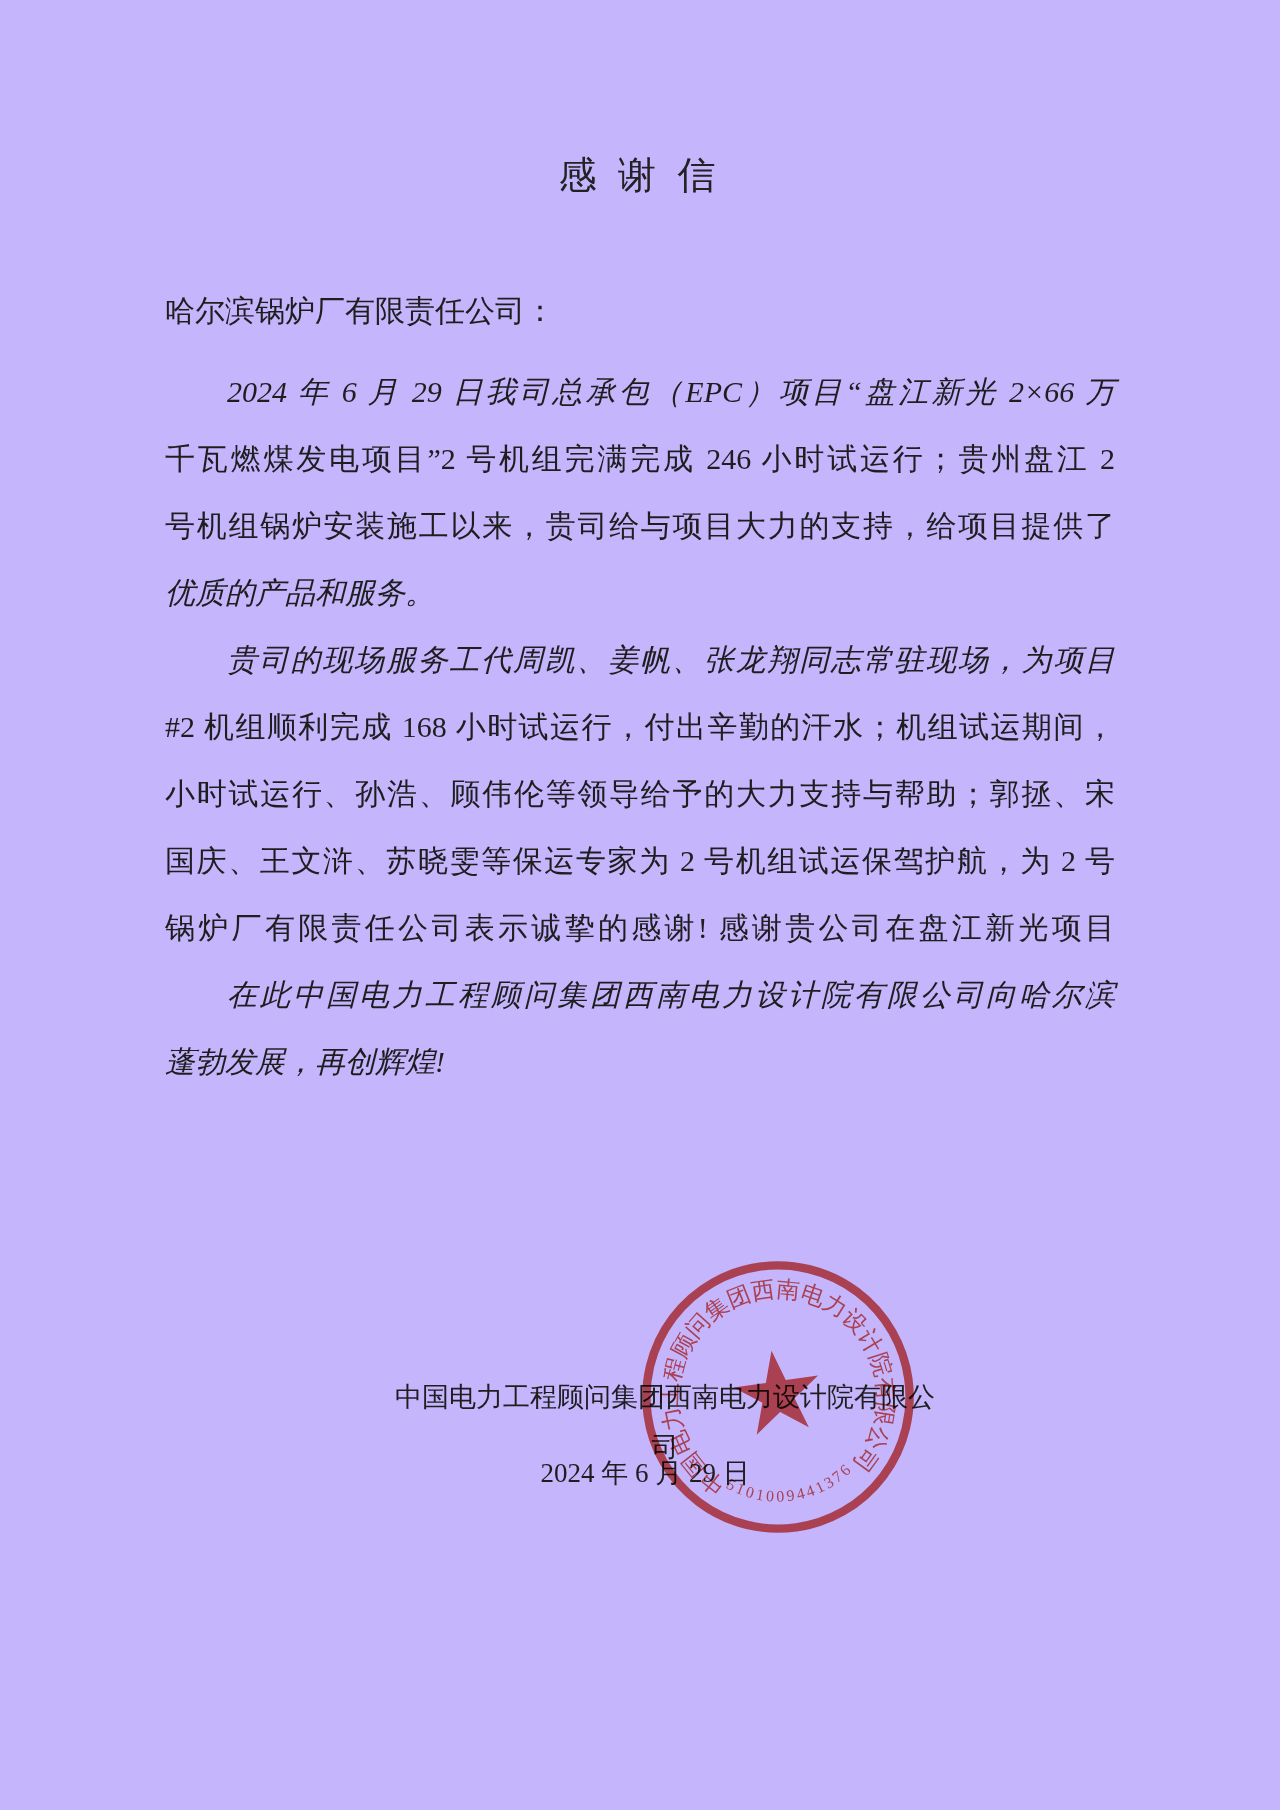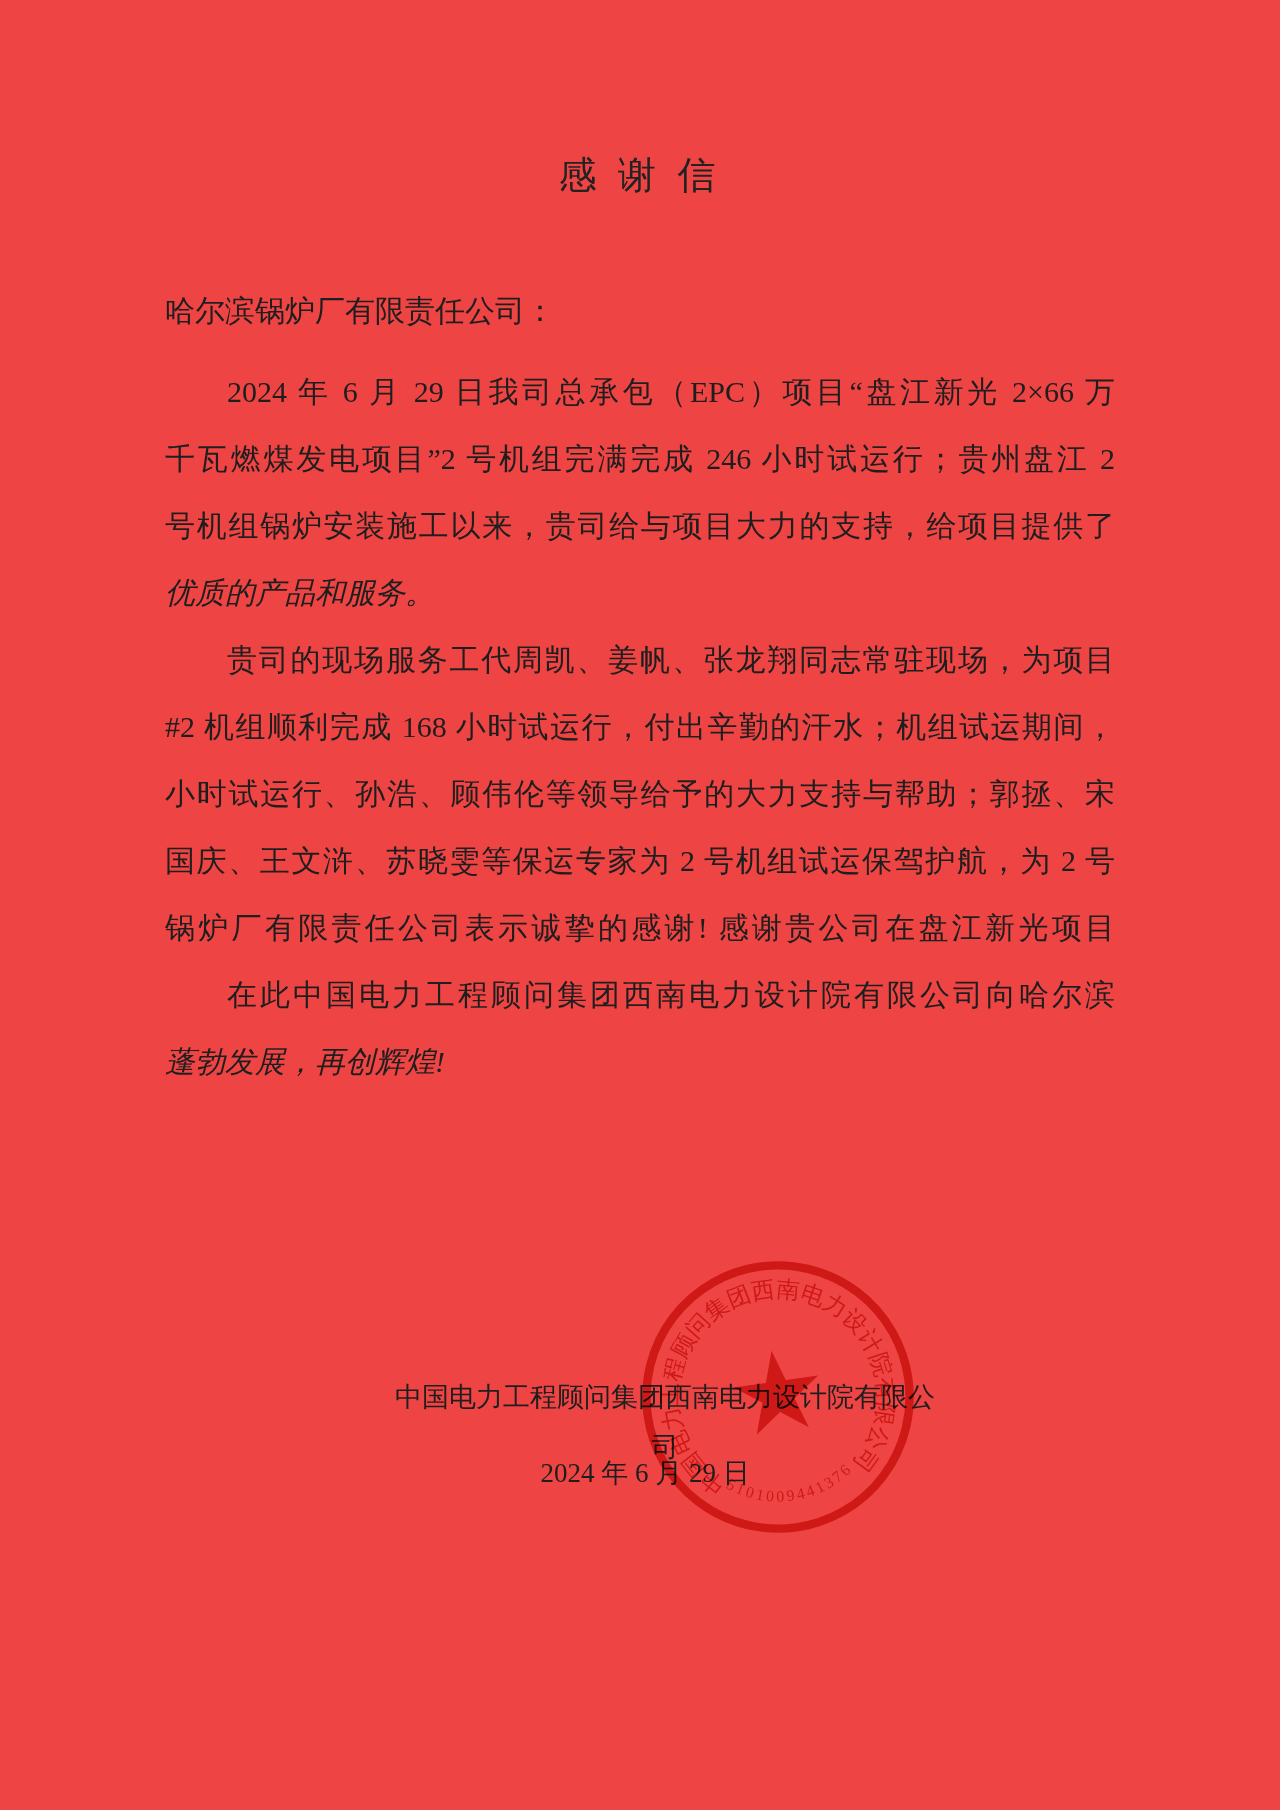--- a/index.html
+++ b/index.html
@@ -1,36 +1,36 @@
 <!DOCTYPE html>
 <html><head>
 <meta charset="utf-8">
 <style>
   html,body{margin:0;padding:0;}
   body{
     width:1280px;height:1810px;background:#ffffff;
     font-family:"Liberation Serif","DejaVu Serif",serif;
     color:#1e1e1e;
   }
-  .page{position:relative;width:1280px;height:1810px;overflow:hidden;background:#ef4444;}
+  .page{position:relative;width:1280px;height:1810px;overflow:hidden;background:#c4b5fd;}
   .title{
     position:absolute;top:150px;left:0;width:1280px;
     text-align:center;font-size:38px;letter-spacing:6px;color:#222;
   }
   .salutation{
     position:absolute;left:165px;top:282px;
     font-size:30px;line-height:62px;font-family:Liberation Mono, monospace;
   }
   .body-block{position:absolute;left:165px;top:358px;width:950px;}
   .ln{
     width:950px;height:67px;line-height:67px;font-size:30px;
     box-sizing:border-box;
     text-align:justify;text-align-last:justify;text-justify:inter-character;
   }
-  .ln.indent{padding-left:62px;}
+  .ln.indent{padding-left:62px;font-style:italic;}
   .ln.end{text-align:left;text-align-last:left;font-style:italic;}
   .signature{
     position:absolute;left:392px;top:1372px;width:546px;
     font-size:27px;line-height:50px;text-align:center;z-index:2;
   }
   .date{
     position:absolute;left:372px;top:1448px;width:546px;
     text-align:center;font-size:27px;line-height:50px;z-index:2;
   }
   .seal{

